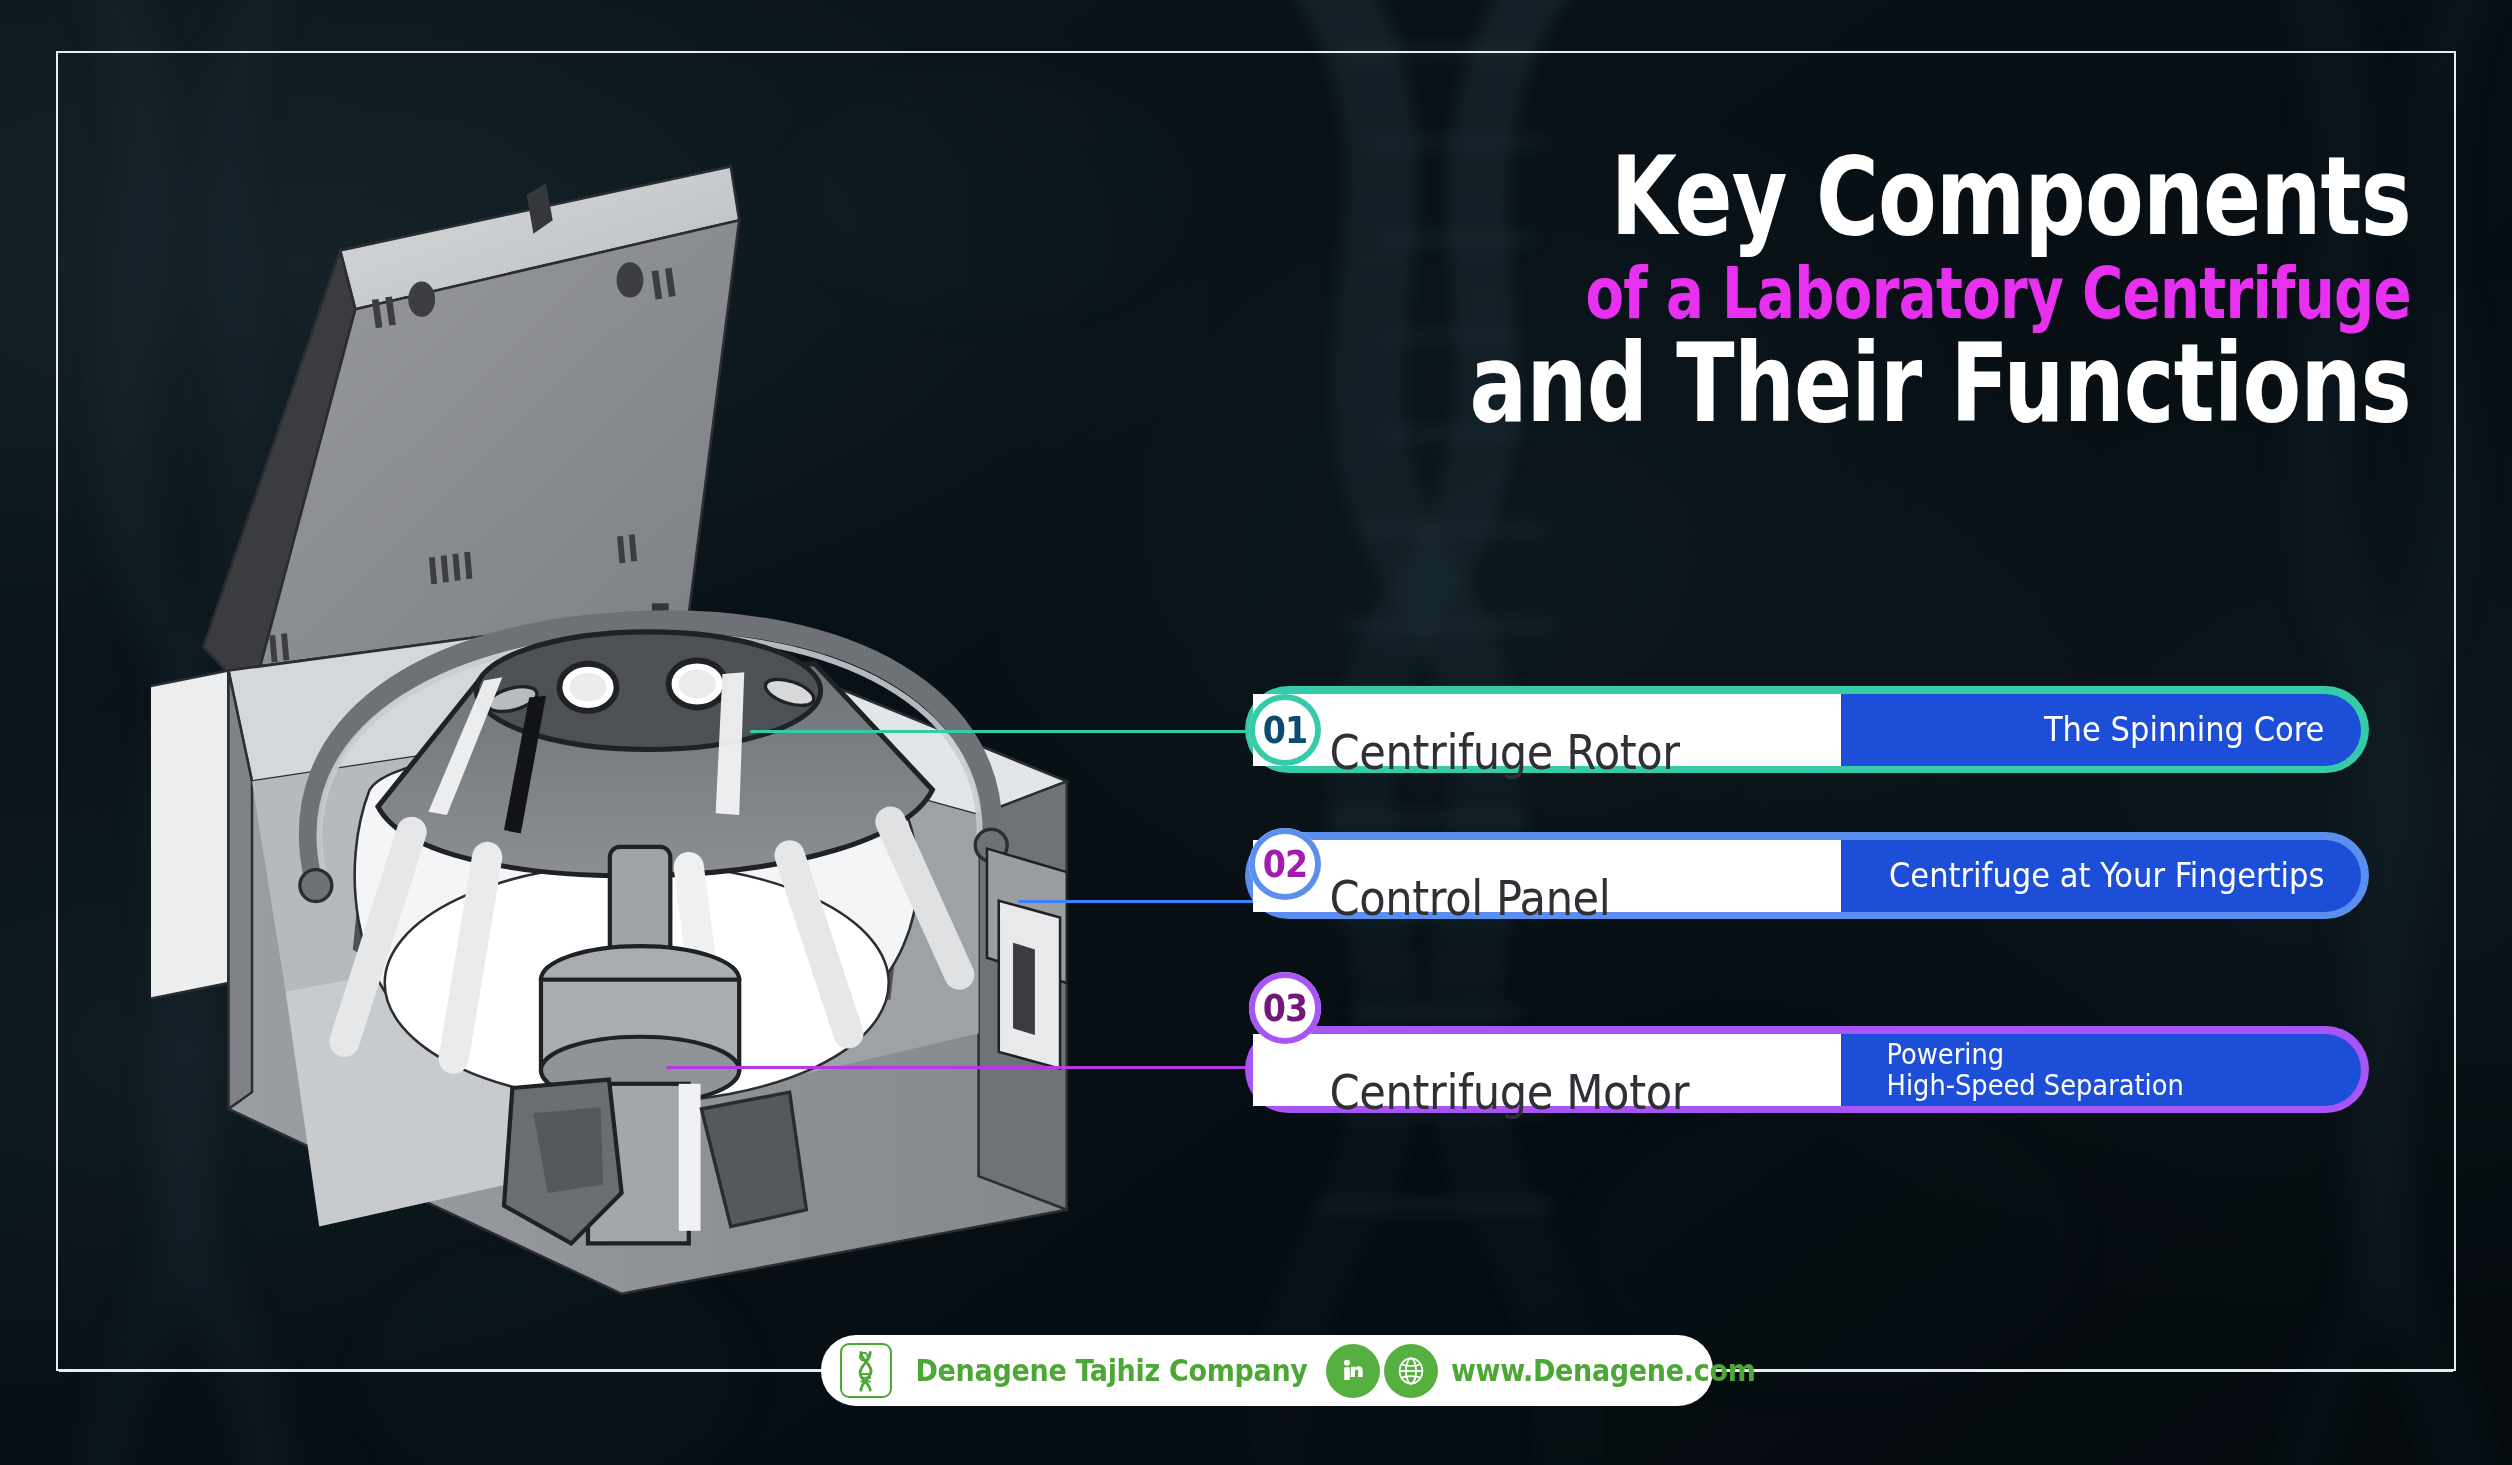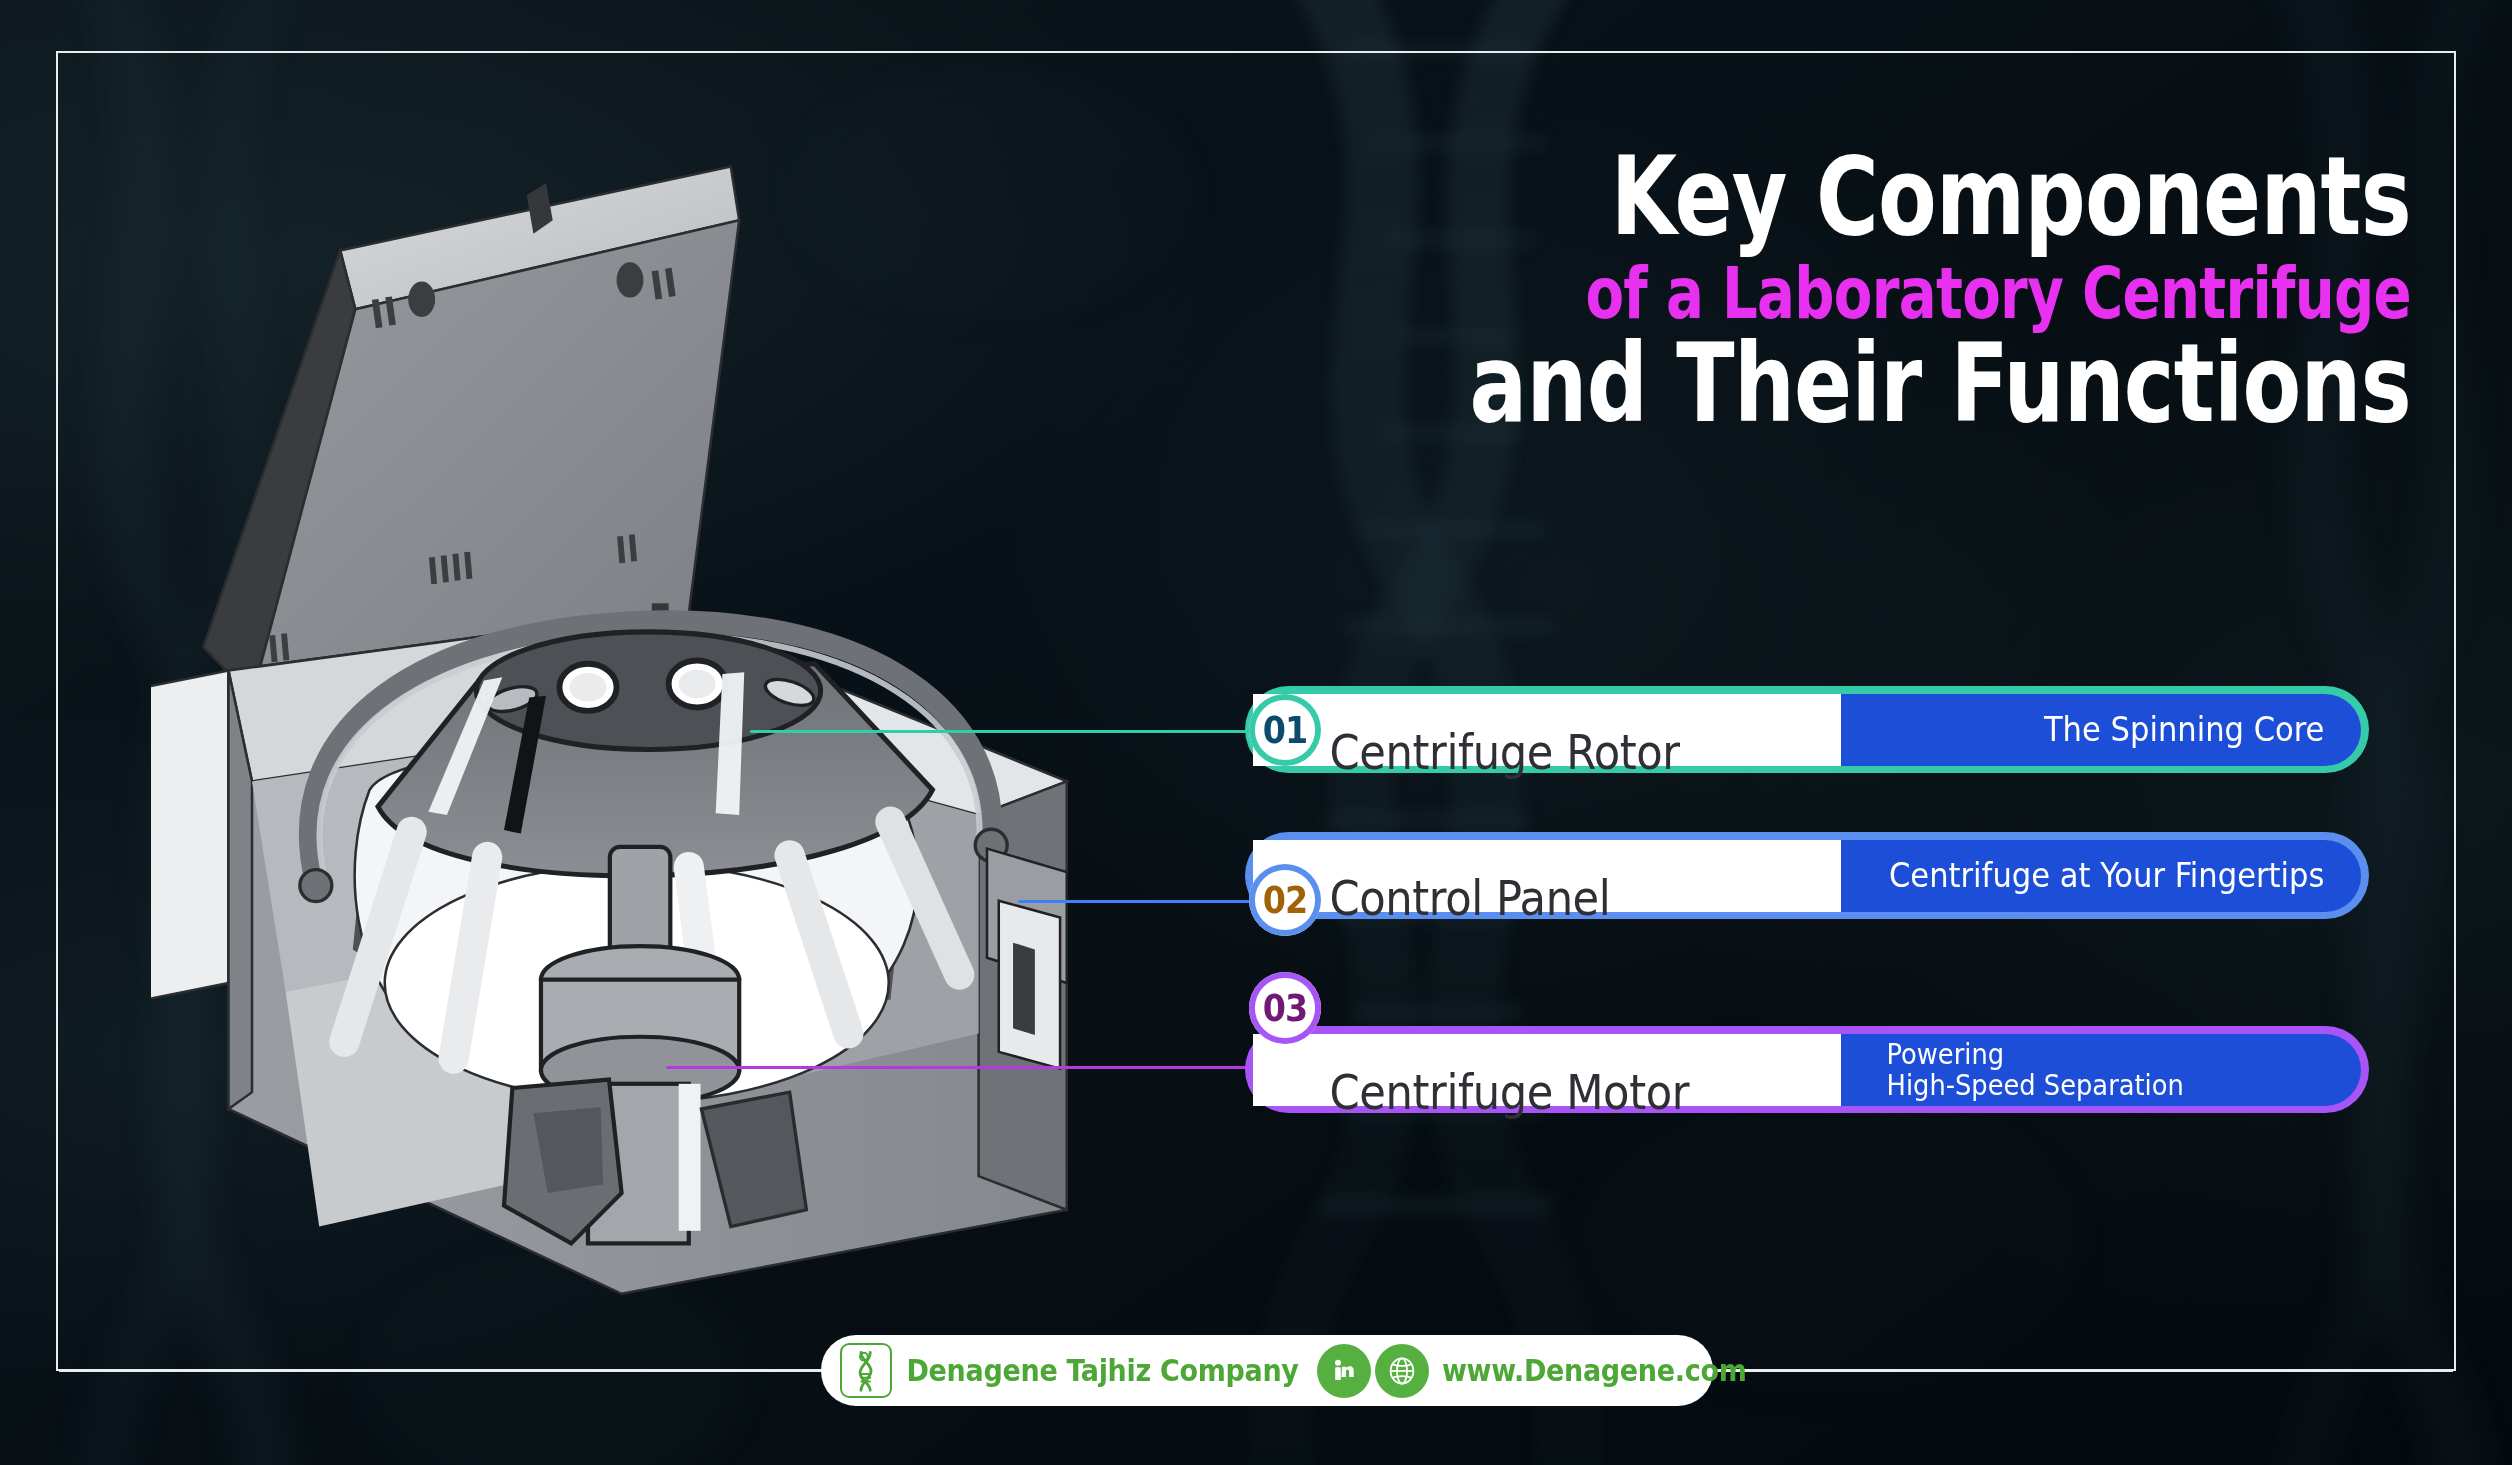--- a/index.html
+++ b/index.html
@@ -65,21 +65,21 @@
 
   .badge {
     position:absolute; left:1249px; width:72px; height:72px;
     border-radius:50%; background:#ffffff;
     display:flex; align-items:center; justify-content:center;
     font-family:"Liberation Sans Narrow","DejaVu Sans Condensed","Liberation Sans",sans-serif;
     font-size:37px; font-weight:bold; letter-spacing:-0.8px;
     z-index:3;
   }
   .badge.r1 { top:694px;  color:#0c4a6e; box-shadow:0 0 0 5.9px #35cba8 inset; }
-  .badge.r2 { top:864px; color:#a16207; box-shadow:0 0 0 5.9px #5b8fef inset; }
+  .badge.r2 { top:828px; color:#a21caf; box-shadow:0 0 0 5.9px #5b8fef inset; }
   .badge.r3 { top:972px; color:#701a75; box-shadow:0 0 0 5.9px #a855f7 inset; }
 
   .label-pane {
     background:#ffffff; height:72px;
     display:flex; align-items:center;
     padding-left:77px;
     flex:0 0 588px;
     position:relative; z-index:1;
   }
   .label-text {
@@ -115,21 +115,21 @@
     background:#ffffff; display:flex; align-items:center;
     padding-left:18.5px; gap:0; z-index:5;
   }
   #logo-mark {
     width:52px; height:55px; border:2.5px solid #4ca736; border-radius:9.2px;
     display:flex; align-items:center; justify-content:center; flex:0 0 auto;
   }
   #company-name {
     font-family:"Liberation Sans Narrow","DejaVu Sans Condensed","Liberation Sans",sans-serif;
     font-size:30px; font-weight:bold; color:#4ca736;
-    margin-left:15px; white-space:nowrap; letter-spacing:-0.3px;
+    margin-left:24px; white-space:nowrap; letter-spacing:-0.3px;
   }
   #social-group { display:flex; align-items:center; gap:3.4px; margin-left:18.5px; }
   .circle-icon {
     width:54px; height:54px; border-radius:50%; background:#56b040;
     display:flex; align-items:center; justify-content:center; flex:0 0 auto;
   }
   #website-url {
     font-family:"Liberation Sans Narrow","DejaVu Sans Condensed","Liberation Sans",sans-serif;
     font-size:30px; font-weight:bold; color:#4ca736;
     margin-left:13.4px; white-space:nowrap; letter-spacing:-0.3px;

